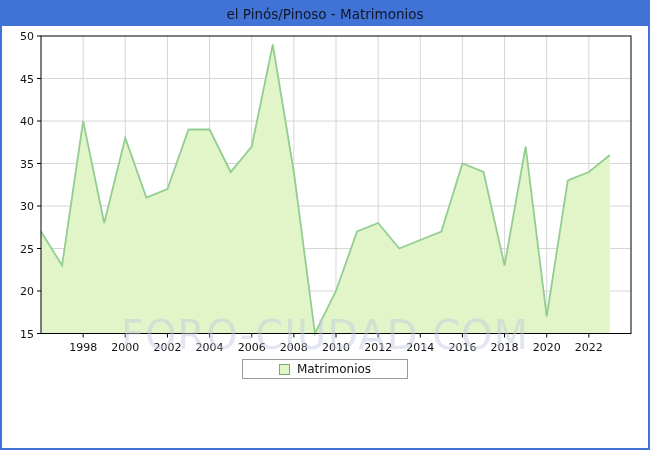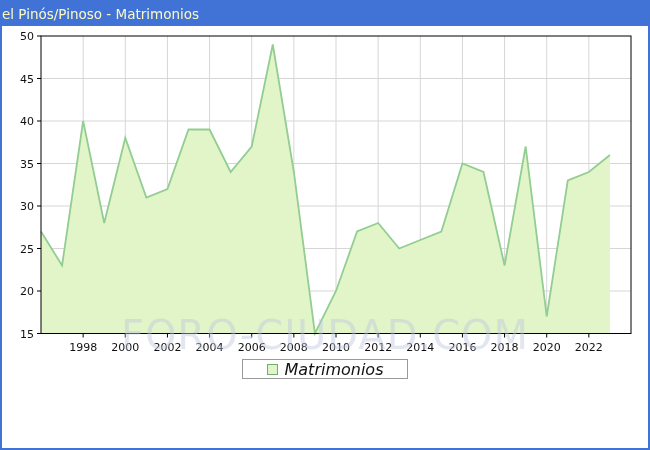--- a/index.html
+++ b/index.html
@@ -3,41 +3,41 @@
 <meta charset="utf-8">
 <style>
   html,body{margin:0;padding:0;background:#fff;}
   .frame{
     position:relative;width:650px;height:450px;box-sizing:border-box;
     border:2px solid #4173d6;background:#fff;
     font-family:"DejaVu Sans",sans-serif;overflow:hidden;
   }
   .titlebar{
     position:absolute;left:0;top:0;width:100%;height:24px;
-    background:#4173d6;color:#fef9c3;font-size:13.5px;line-height:24px;
-    text-align:left;
+    background:#4173d6;color:#0f172a;font-size:13.5px;line-height:24px;
+    text-align:center;
   }
   #chart{position:absolute;left:0;top:24px;}
   .ticklabel{font:11px "DejaVu Sans",sans-serif;fill:#111;}
   .watermark{
     position:absolute;left:0;top:310px;width:100%;
     text-align:center;font-size:40px;letter-spacing:1px;
     color:rgba(190,200,225,0.45);pointer-events:none;z-index:3;
     font-family:"DejaVu Sans",sans-serif;white-space:nowrap;
   }
   .legend{
     position:absolute;left:50%;top:357px;transform:translateX(-50%);
     width:164px;height:18px;border:1px solid #9a9a9a;background:#fff;
     display:flex;align-items:center;justify-content:center;gap:7px;z-index:4;
   }
   .swatch{
     width:9px;height:9px;background:#e2f5c8;border:1px solid #6fae6f;
     display:inline-block;
   }
-  .legend-label{font-size:16px;color:#111;font-style:italic;}
+  .legend-label{font-size:12px;color:#111;}
   .footer-url{
     position:absolute;right:6px;bottom:4px;font-size:11px;color:#111;z-index:4;
   }
 </style>
 </head>
 <body>
 
 <div class="frame">
   <div class="titlebar">el Pinós/Pinoso - Matrimonios</div>
   <svg id="chart" width="646" height="400">

